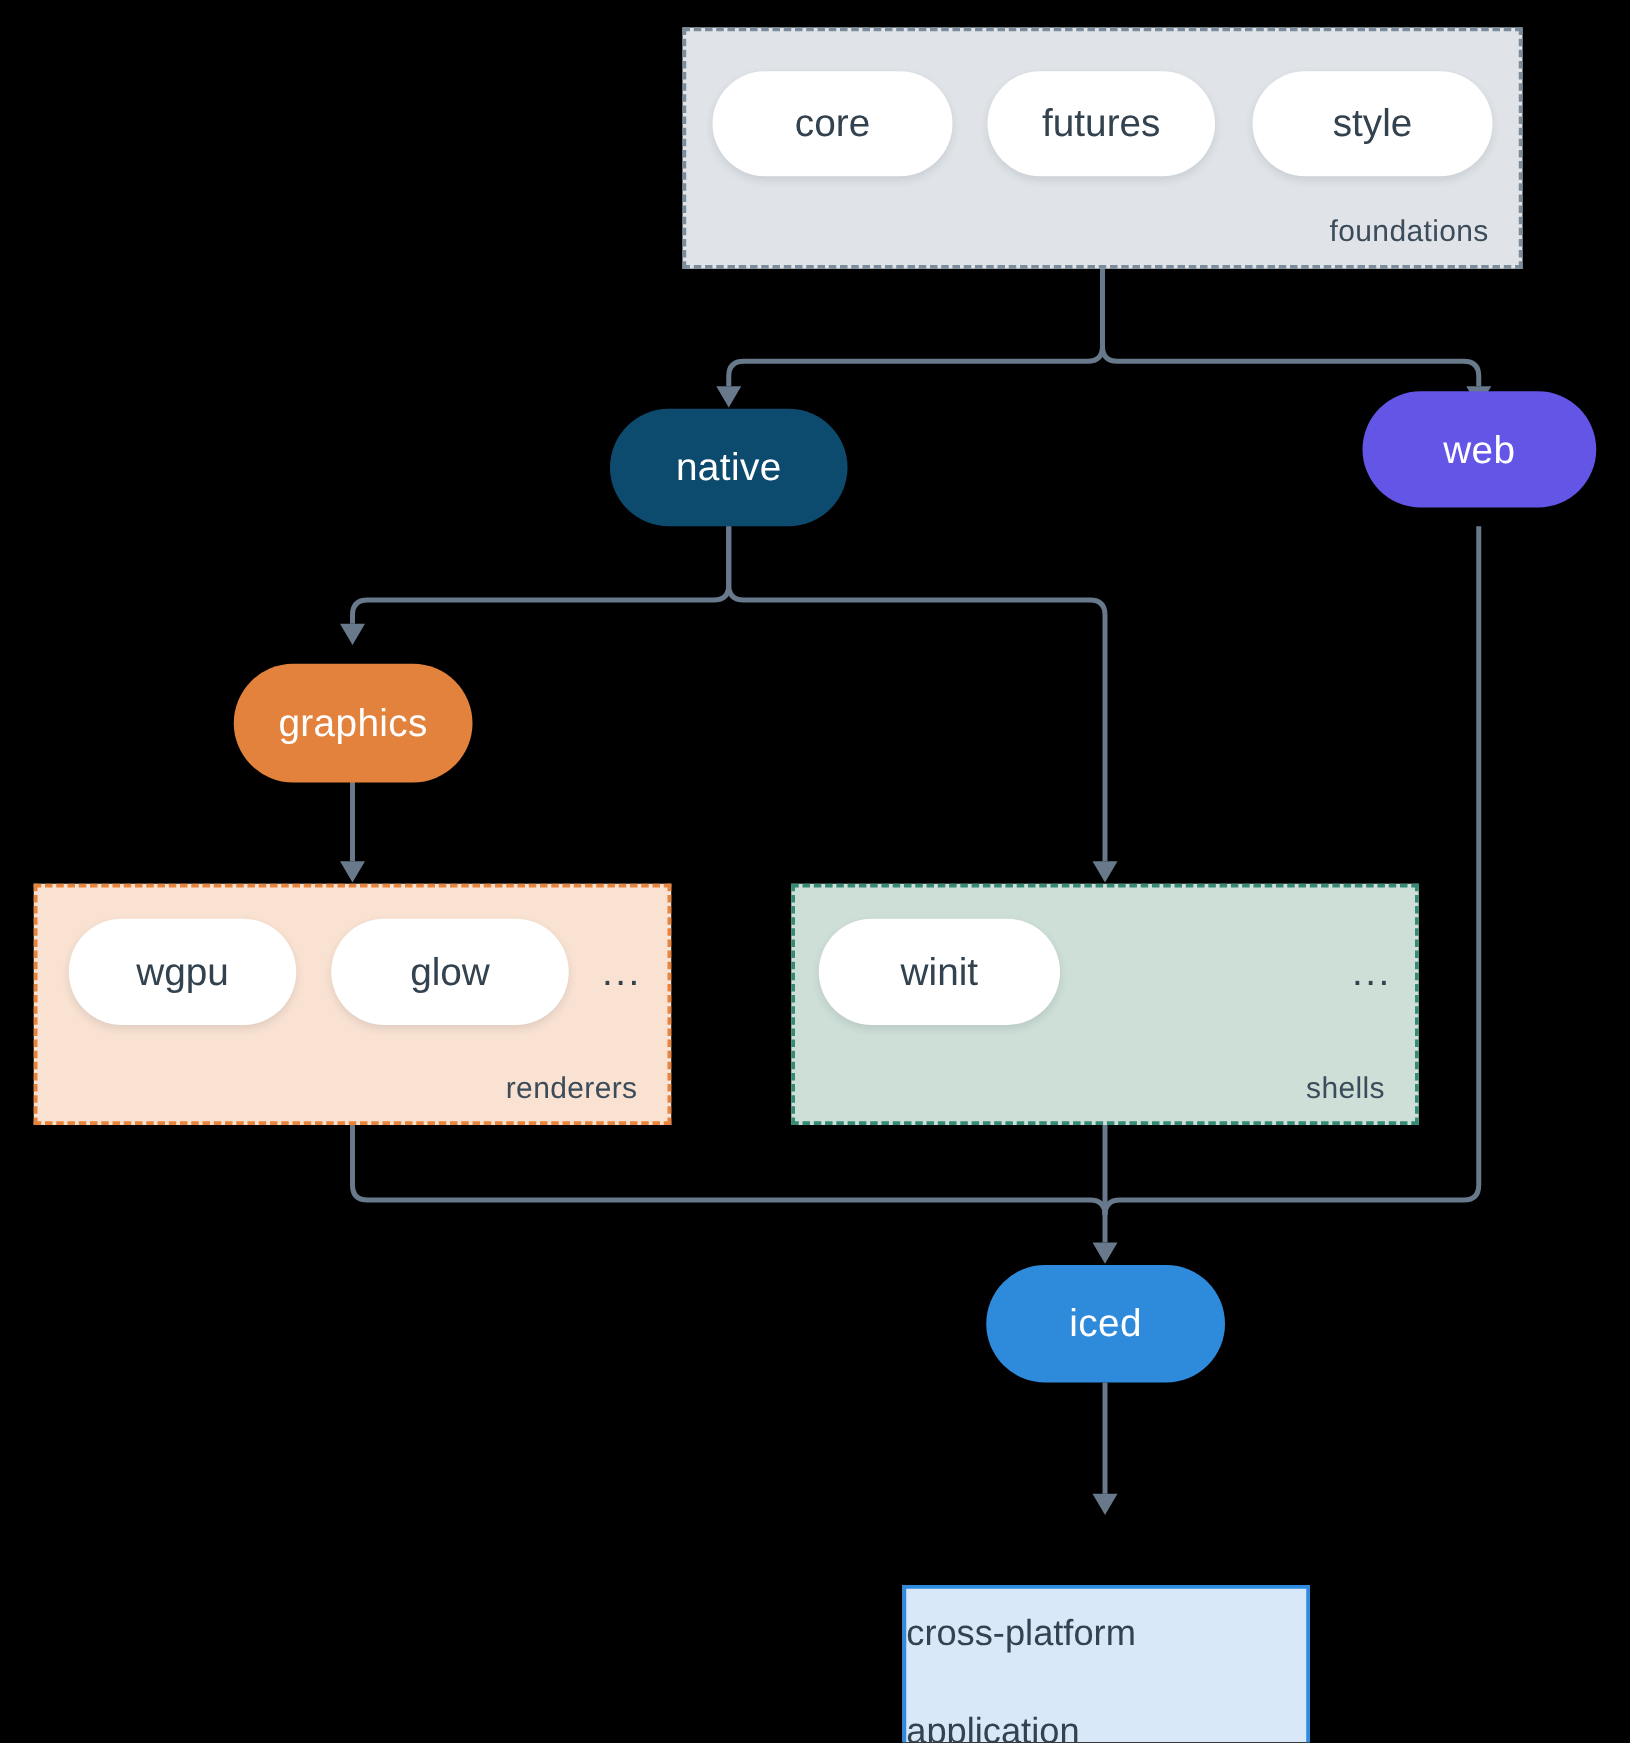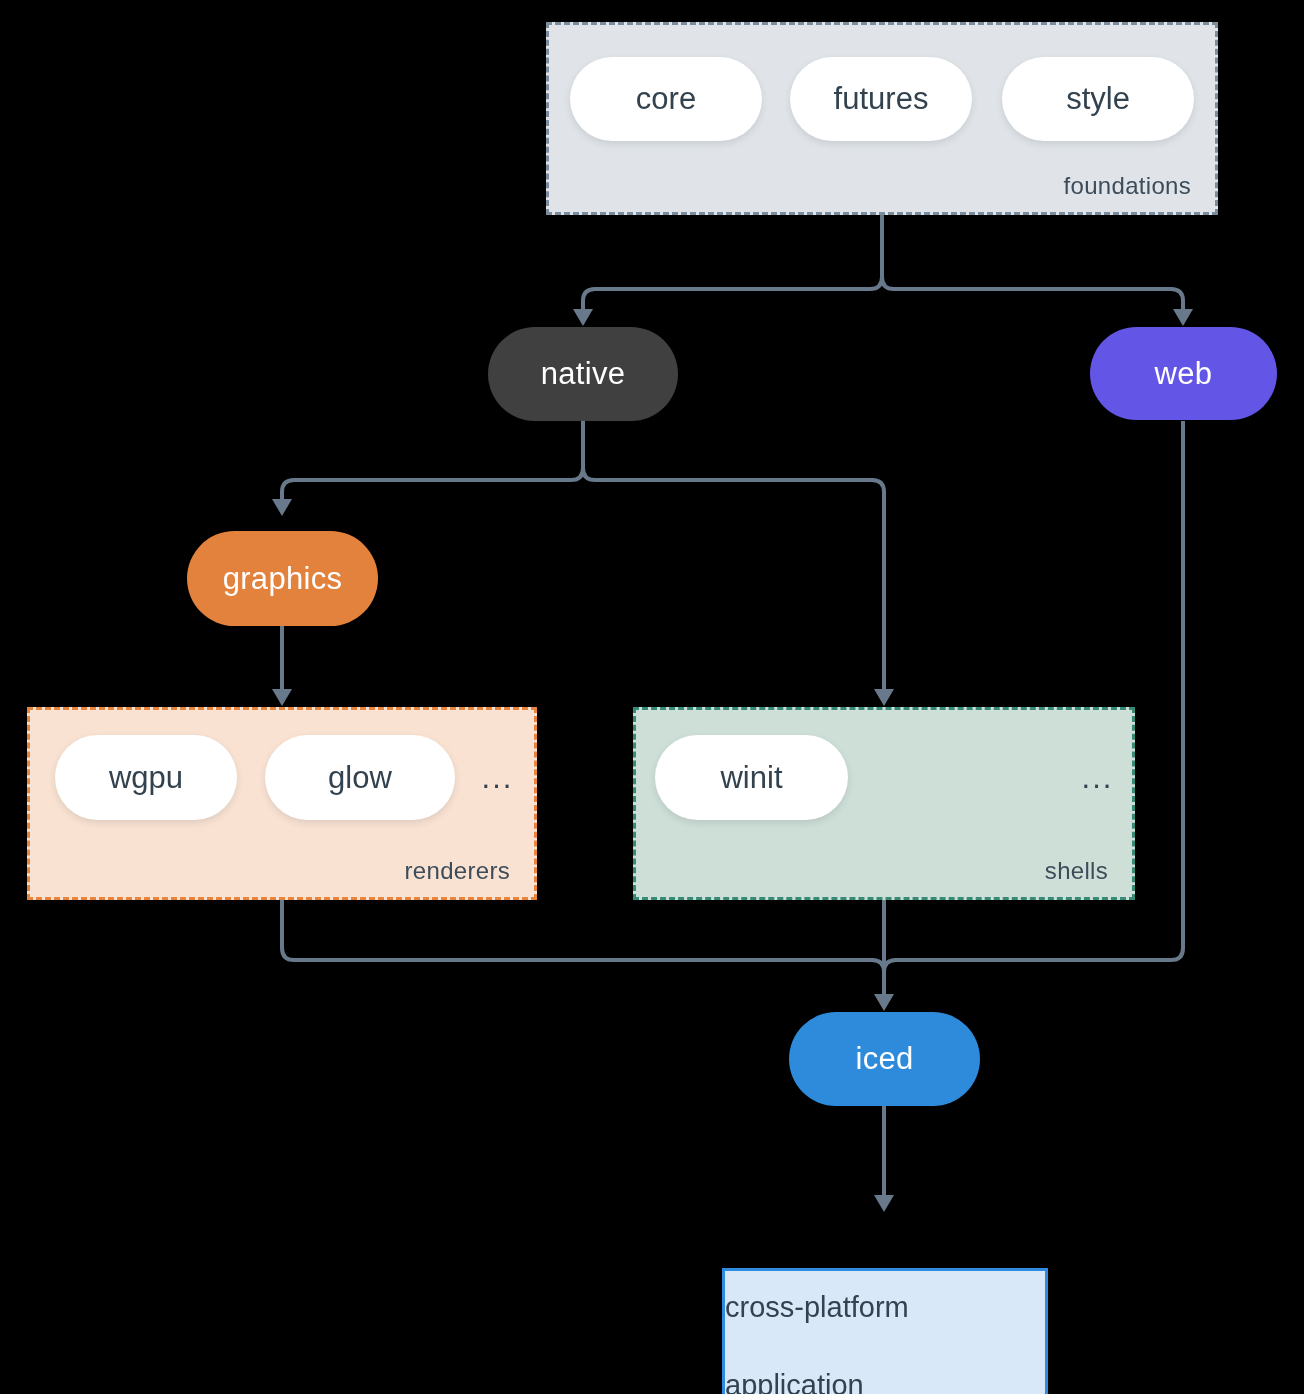--- a/index.html
+++ b/index.html
@@ -26,22 +26,22 @@
   }
   .ellipsis{
     position:absolute;display:flex;align-items:center;justify-content:center;
     color:#33424f;font-size:31px;letter-spacing:2px;
   }
 
   .node{
     position:absolute;display:flex;align-items:center;justify-content:center;
     color:#fff;font-size:31px;border-radius:999px;letter-spacing:.3px;
   }
-  .node-native{left:488px;top:327px;width:190px;height:94px;background:#404040;}
-  .node-web{left:1090px;top:327px;width:187px;height:93px;background:#6355e5;}
+  .node-native{left:488px;top:327px;width:190px;height:94px;background:#0c4a6e;}
+  .node-web{left:1090px;top:313px;width:187px;height:93px;background:#6355e5;}
   .node-graphics{left:187px;top:517px;width:191px;height:95px;background:#e2823c;margin-top:14px;}
   .node-iced{left:789px;top:1012px;width:191px;height:94px;background:#2e8bdb;}
 
   .app-box{
     position:absolute;left:722px;top:1268px;width:326px;height:156px;box-sizing:border-box;
     background:#d8e8f8;border:3px solid #2d8ce0;
     display:flex;flex-direction:column;align-items:flex-start;justify-content:center;
     color:#33424f;font-size:29px;line-height:47px;gap:31px;
   }
 </style>

